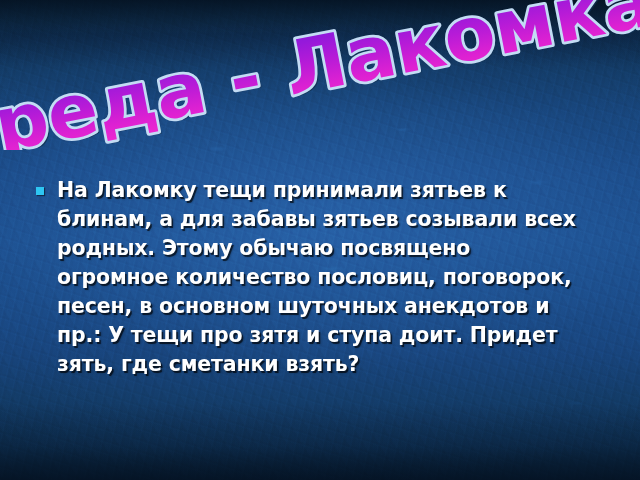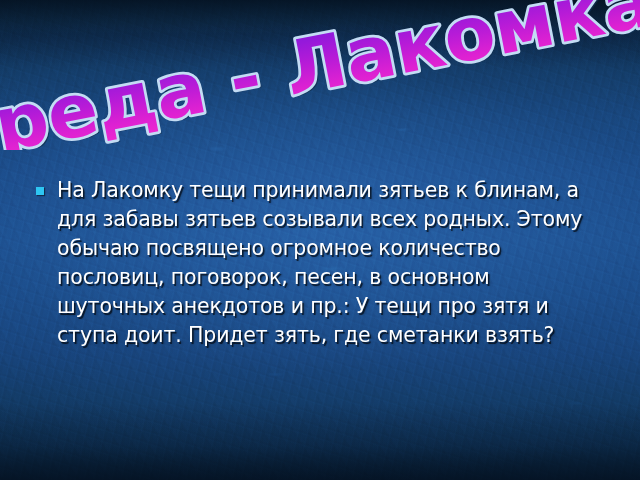--- a/index.html
+++ b/index.html
@@ -100,21 +100,21 @@
     margin-top: 11px;
     margin-right: 13px;
     background: #2ec6f2;
     box-shadow: 1px 1px 1px rgba(0,0,0,.45);
   }
   .para {
     margin: 0;
     color: #ffffff;
     font-family: "DejaVu Sans", "Liberation Sans", sans-serif;
     font-size: 20.5px;
-    font-weight: 400;
+    font-weight: 700;
     line-height: 29px;
     letter-spacing: -0.15px;
     text-shadow:
       1.5px 1.5px 0 rgba(0,0,0,.55),
       2px 2px 2px rgba(0,0,0,.35);
     max-width: 528px;
   }
 </style>
 </head>
 <body>

